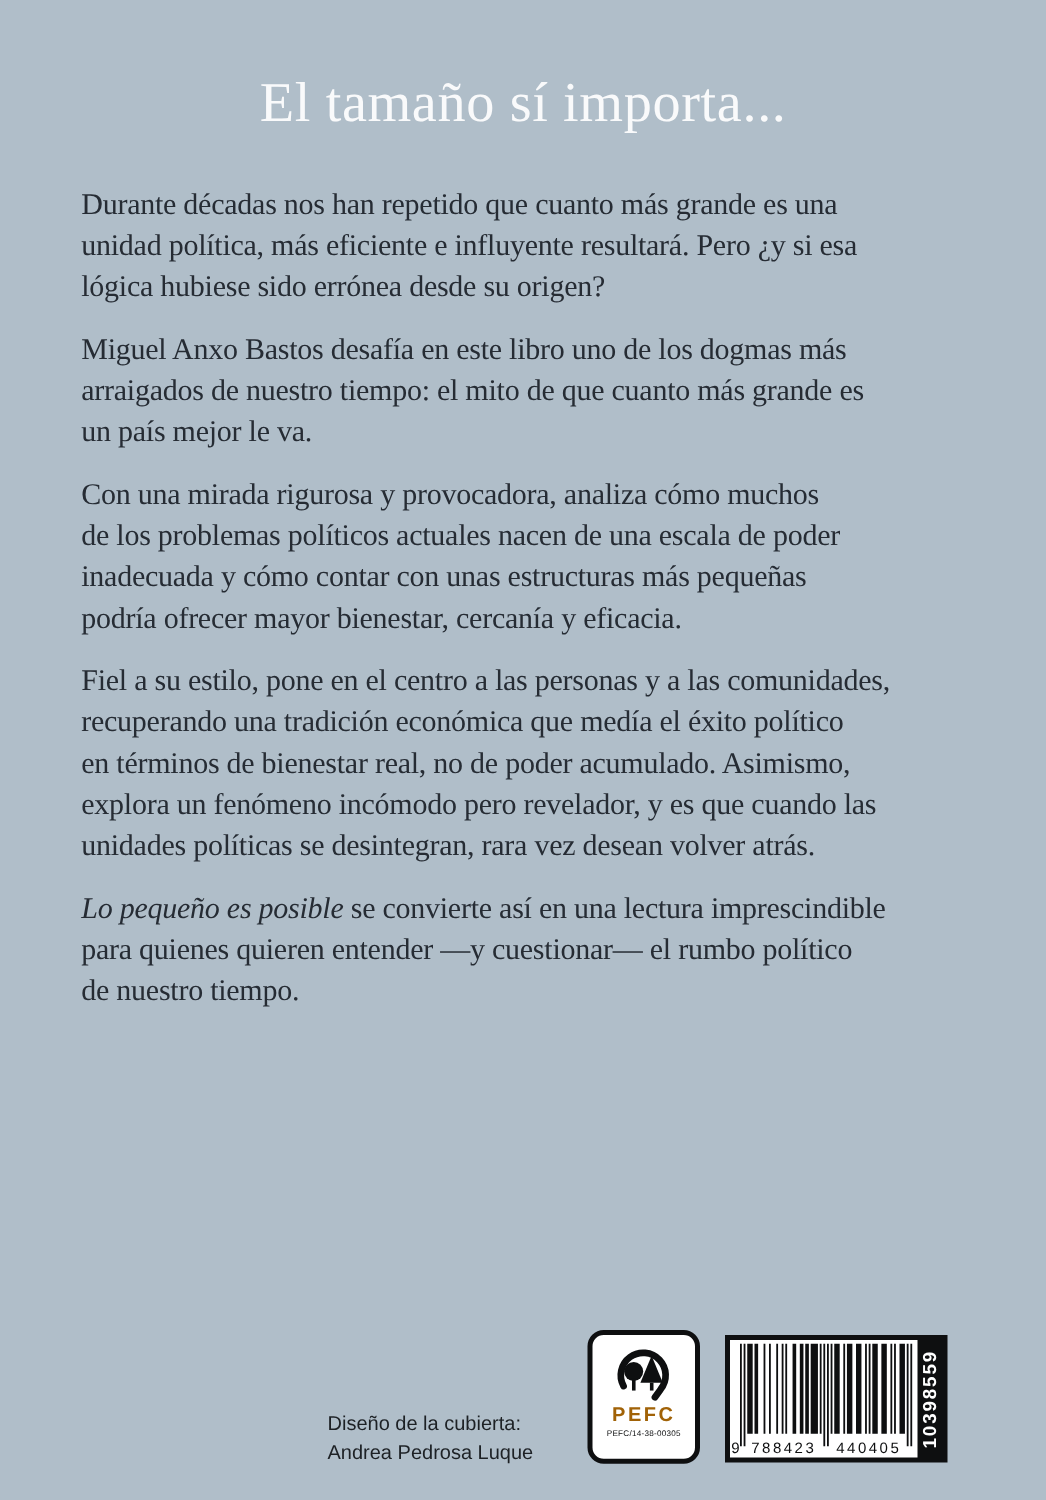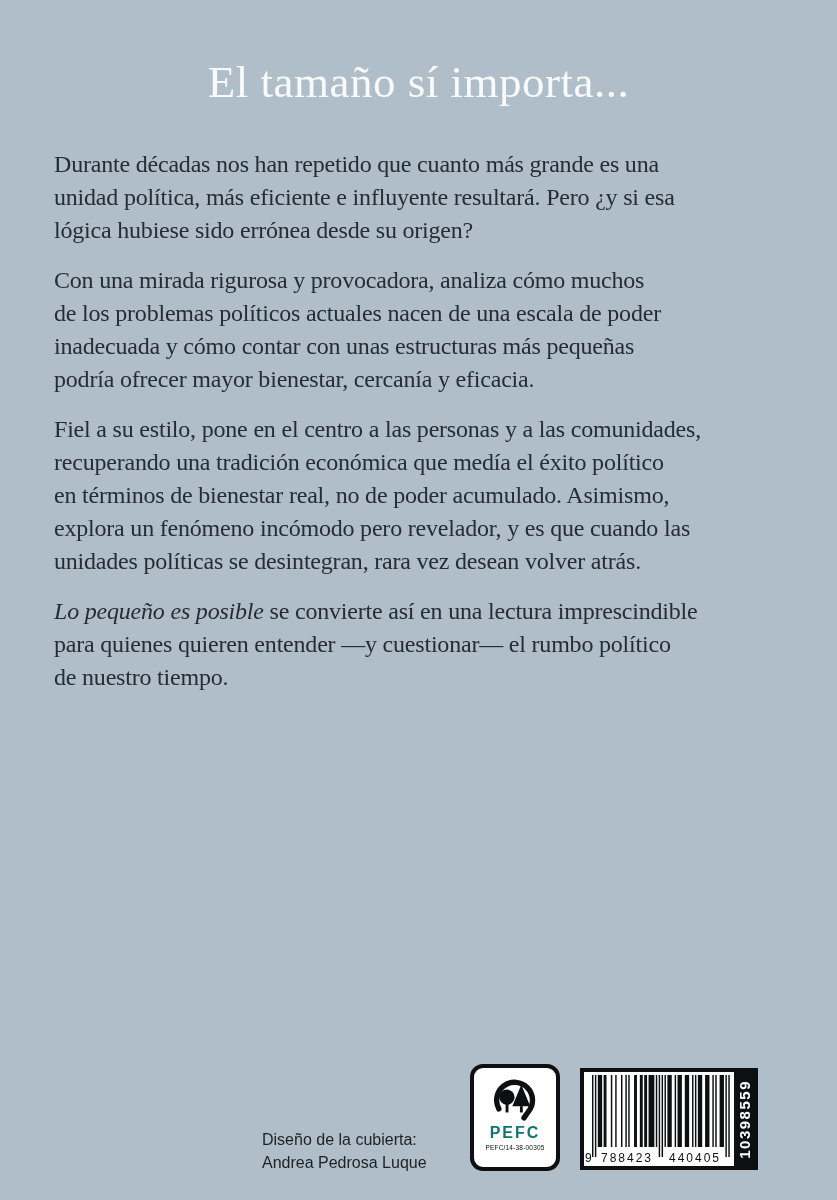--- a/index.html
+++ b/index.html
@@ -10,42 +10,42 @@
   }
   .title{
     position:absolute;top:58px;left:0;width:100%;
     text-align:center;font-size:45px;line-height:1.1;font-weight:400;
     color:#f9fafb;letter-spacing:0.5px;margin:0;
   }
   .synopsis{
     position:absolute;top:148px;left:54px;width:748px;
     font-size:24px;line-height:33px;color:#262c34;letter-spacing:-0.2px;
   }
-  .synopsis p{margin:0 0 17px 0;white-space:pre-line;}
+  .synopsis p{margin:0 0 17px 11px;white-space:pre-line;}
   .synopsis .run-italic{font-style:italic;}
   .publisher{
     position:absolute;left:38px;top:1060px;
     font-family:"Liberation Sans",sans-serif;font-size:18px;line-height:23px;
     color:#16191d;
   }
   .publisher .bold{font-weight:bold;}
   .design{
     position:absolute;left:262px;top:1128px;
     font-family:"Liberation Sans",sans-serif;font-size:16px;line-height:23px;
     color:#1d2125;
   }
   .pefc{
     position:absolute;left:470px;top:1064px;width:90px;height:107px;
     background:#ffffff;border:4px solid #0e0f10;border-radius:13px;
     box-sizing:border-box;text-align:center;
   }
   .pefc svg{display:block;margin:5px auto 0 auto;}
   .pefc-name{
     font-family:"Liberation Sans",sans-serif;font-weight:bold;
-    font-size:16px;letter-spacing:2px;color:#0f766e;line-height:1;
+    font-size:16px;letter-spacing:2px;color:#a16207;line-height:1;
   }
   .pefc-cert{
     font-family:"Liberation Sans",sans-serif;font-size:6.5px;
     color:#0e0f10;margin-top:3px;letter-spacing:0.2px;
   }
   .barcode{
     position:absolute;left:580px;top:1068px;width:178px;height:102px;
     background:#0e0f10;display:flex;box-sizing:border-box;
   }
   .barcode-white{
@@ -64,20 +64,23 @@
 <body>
 
 <div class="cover">
 
   <h1 class="title">El tamaño sí importa...</h1>
 
   <main class="synopsis">
       <p><span>Durante décadas nos han repetido que cuanto más grande es una
 unidad política, más eficiente e influyente resultará. Pero ¿y si esa
 lógica hubiese sido errónea desde su origen?</span></p>
+      <p><span>Miguel Anxo Bastos desafía en este libro uno de los dogmas más
+arraigados de nuestro tiempo: el mito de que cuanto más grande es
+un país mejor le va.</span></p>
       <p><span>Con una mirada rigurosa y provocadora, analiza cómo muchos
 de los problemas políticos actuales nacen de una escala de poder
 inadecuada y cómo contar con unas estructuras más pequeñas
 podría ofrecer mayor bienestar, cercanía y eficacia.</span></p>
       <p><span>Fiel a su estilo, pone en el centro a las personas y a las comunidades,
 recuperando una tradición económica que medía el éxito político
 en términos de bienestar real, no de poder acumulado. Asimismo,
 explora un fenómeno incómodo pero revelador, y es que cuando las
 unidades políticas se desintegran, rara vez desean volver atrás.</span></p>
       <p><span class="run-italic">Lo pequeño es posible</span><span> se convierte así en una lectura imprescindible

